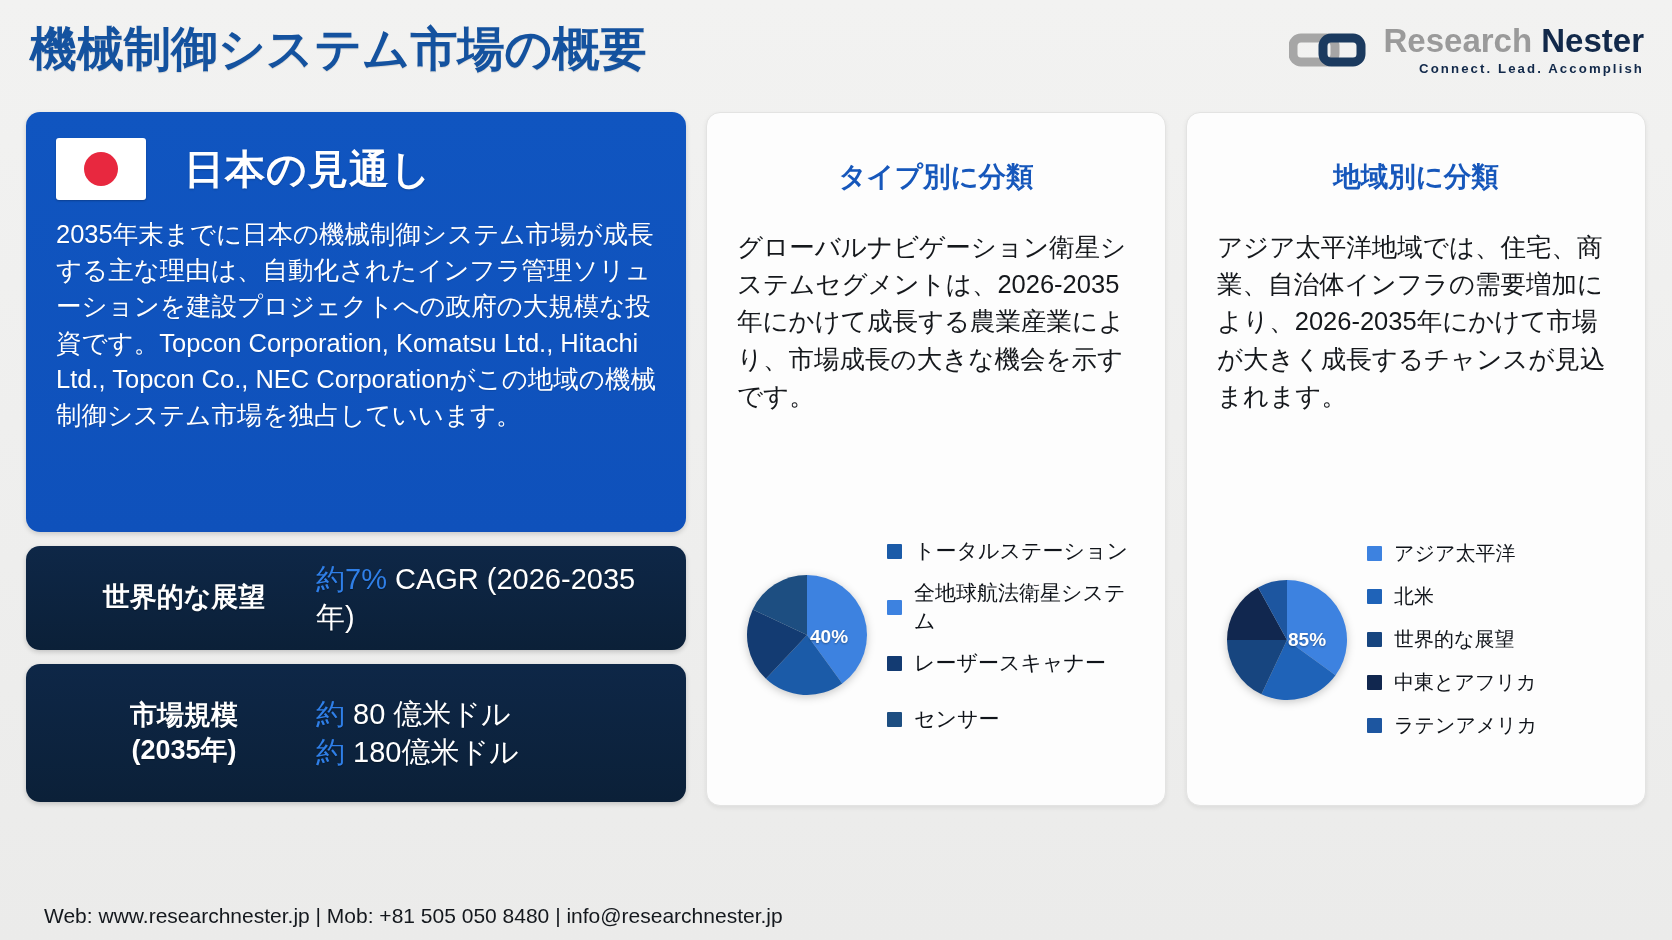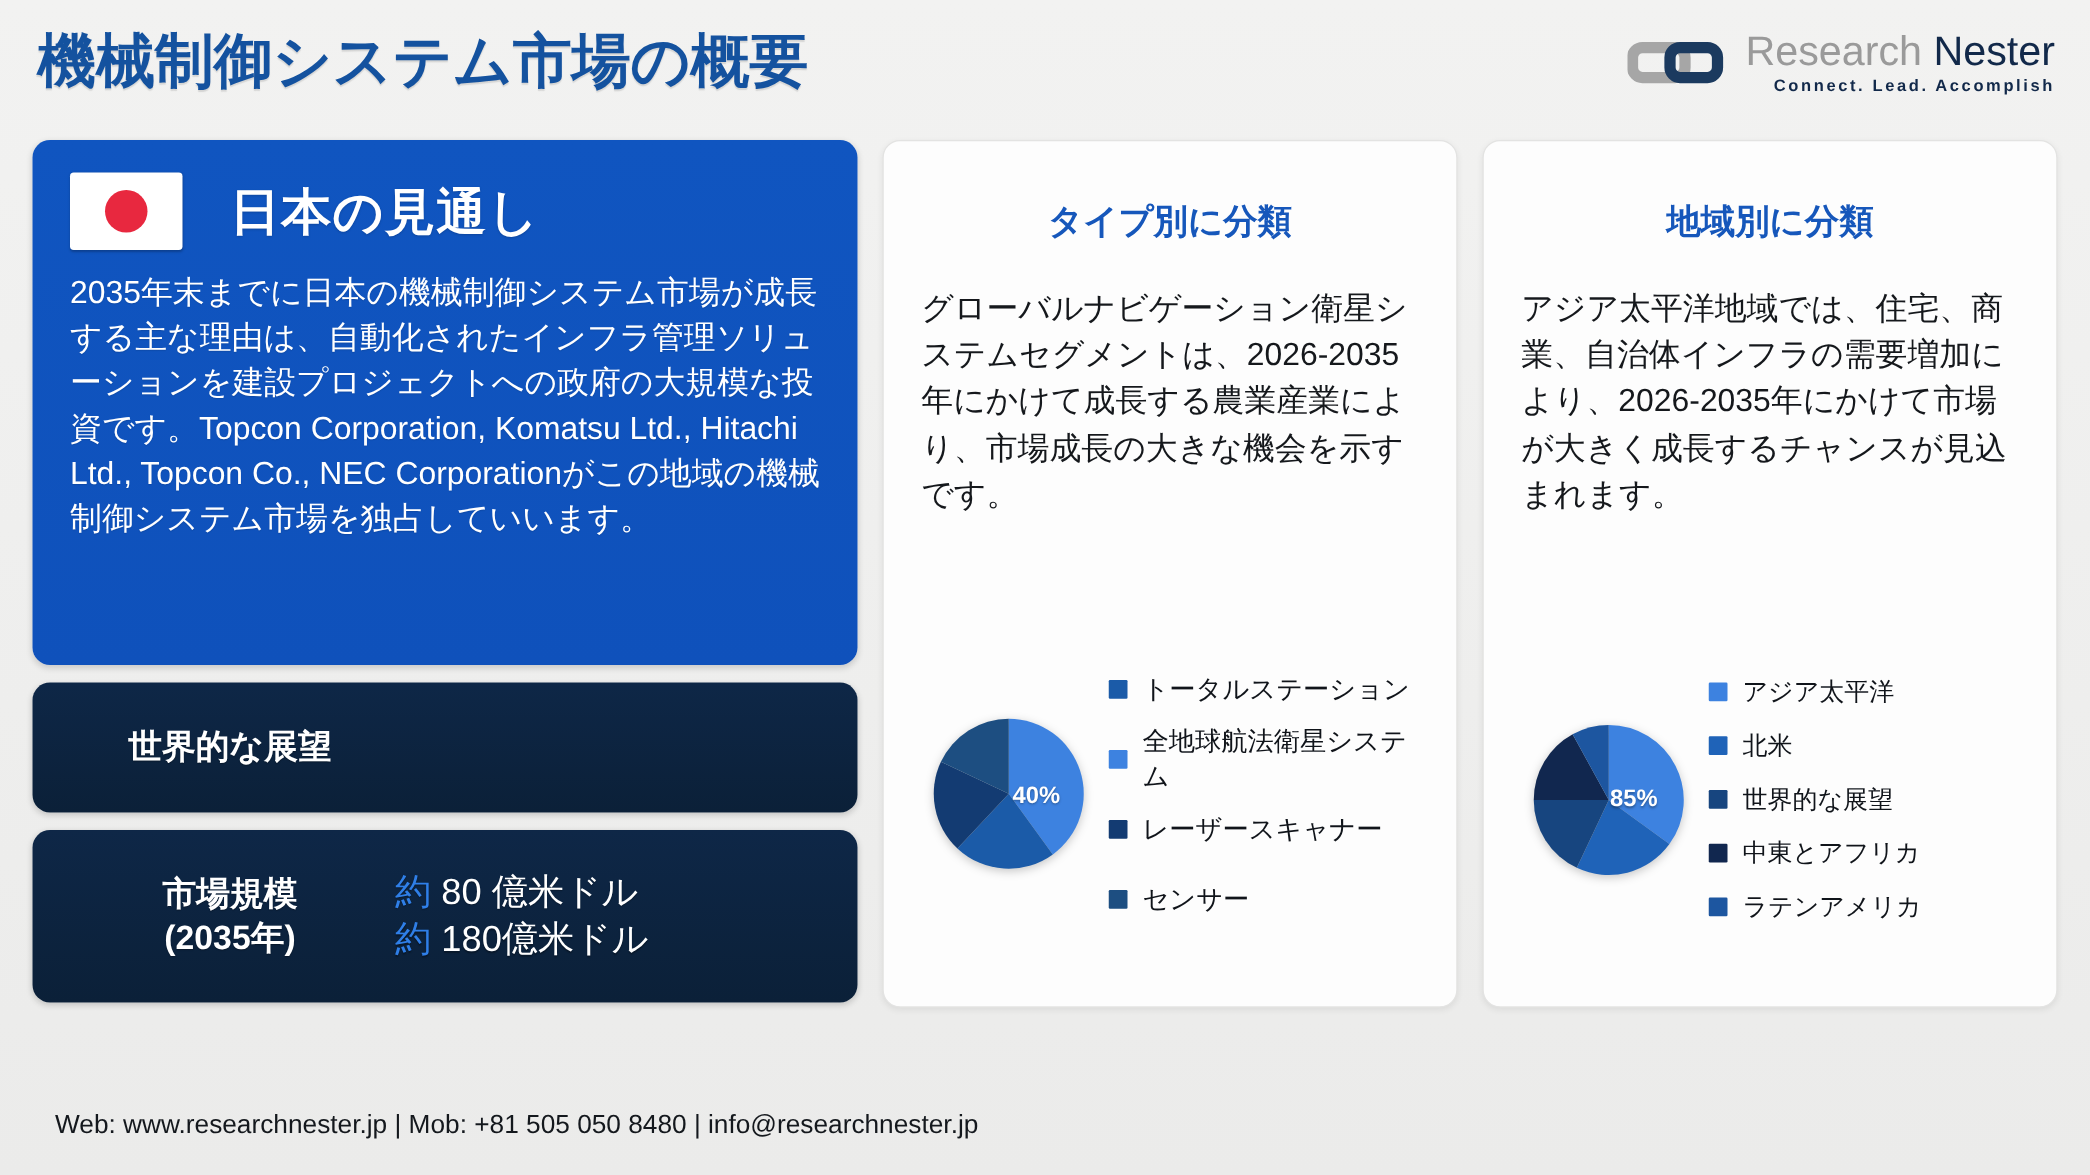--- a/index.html
+++ b/index.html
@@ -44,21 +44,21 @@
     right: 28px;
     top: 24px;
     display: flex;
     align-items: center;
     gap: 12px;
   }
   .logo-mark { width: 82px; height: 52px; flex: 0 0 auto; }
   .logo-text { display: flex; flex-direction: column; align-items: flex-end; }
   .logo-words {
     font-size: 33px;
-    font-weight: 400;
+    font-weight: 700;
     line-height: 1.02;
     white-space: nowrap;
   }
   .logo-research { color: #9a9a9a; }
   .logo-nester  { color: #12294a; }
   .logo-tagline {
     font-size: 13.2px;
     font-weight: 700;
     color: #12294a;
     letter-spacing: 2.1px;
@@ -217,21 +217,21 @@
   .swatch {
     width: 15px; height: 15px;
     flex: 0 0 auto;
     border-radius: 1px;
   }
 
   
   .footer {
     position: absolute;
     left: 44px;
-    bottom: 28px;
+    bottom: 12px;
     font-size: 21px;
     color: #14181d;
     white-space: nowrap;
   }
 </style>
 </head>
 <body>
 
 <div class="page">
 
@@ -263,20 +263,23 @@
           <span class="flag">
             <span class="flag-dot"></span>
           </span>
           <span class="japan-title">日本の見通し</span>
         </div>
         <div class="japan-body">2035年末までに日本の機械制御システム市場が成長する主な理由は、自動化されたインフラ管理ソリューションを建設プロジェクトへの政府の大規模な投資です。Topcon Corporation, Komatsu Ltd., Hitachi Ltd., Topcon Co., NEC Corporationがこの地域の機械制御システム市場を独占していいます。</div>
       </div>
 
       <div class="stat-box stat-1">
         <div class="stat-label">世界的な展望</div>
+        <div class="stat-value">
+          <span class="accent">約7%</span><span> CAGR (2026-2035年)</span>
+        </div>
       </div>
 
       <div class="stat-box stat-2">
         <div class="stat-label">
           <span style="display:block">市場規模</span>
           <span style="display:block">(2035年)</span>
         </div>
         <div class="stat-value">
           <span class="row">
             <span class="accent">約</span><span> 80 億米ドル</span>

